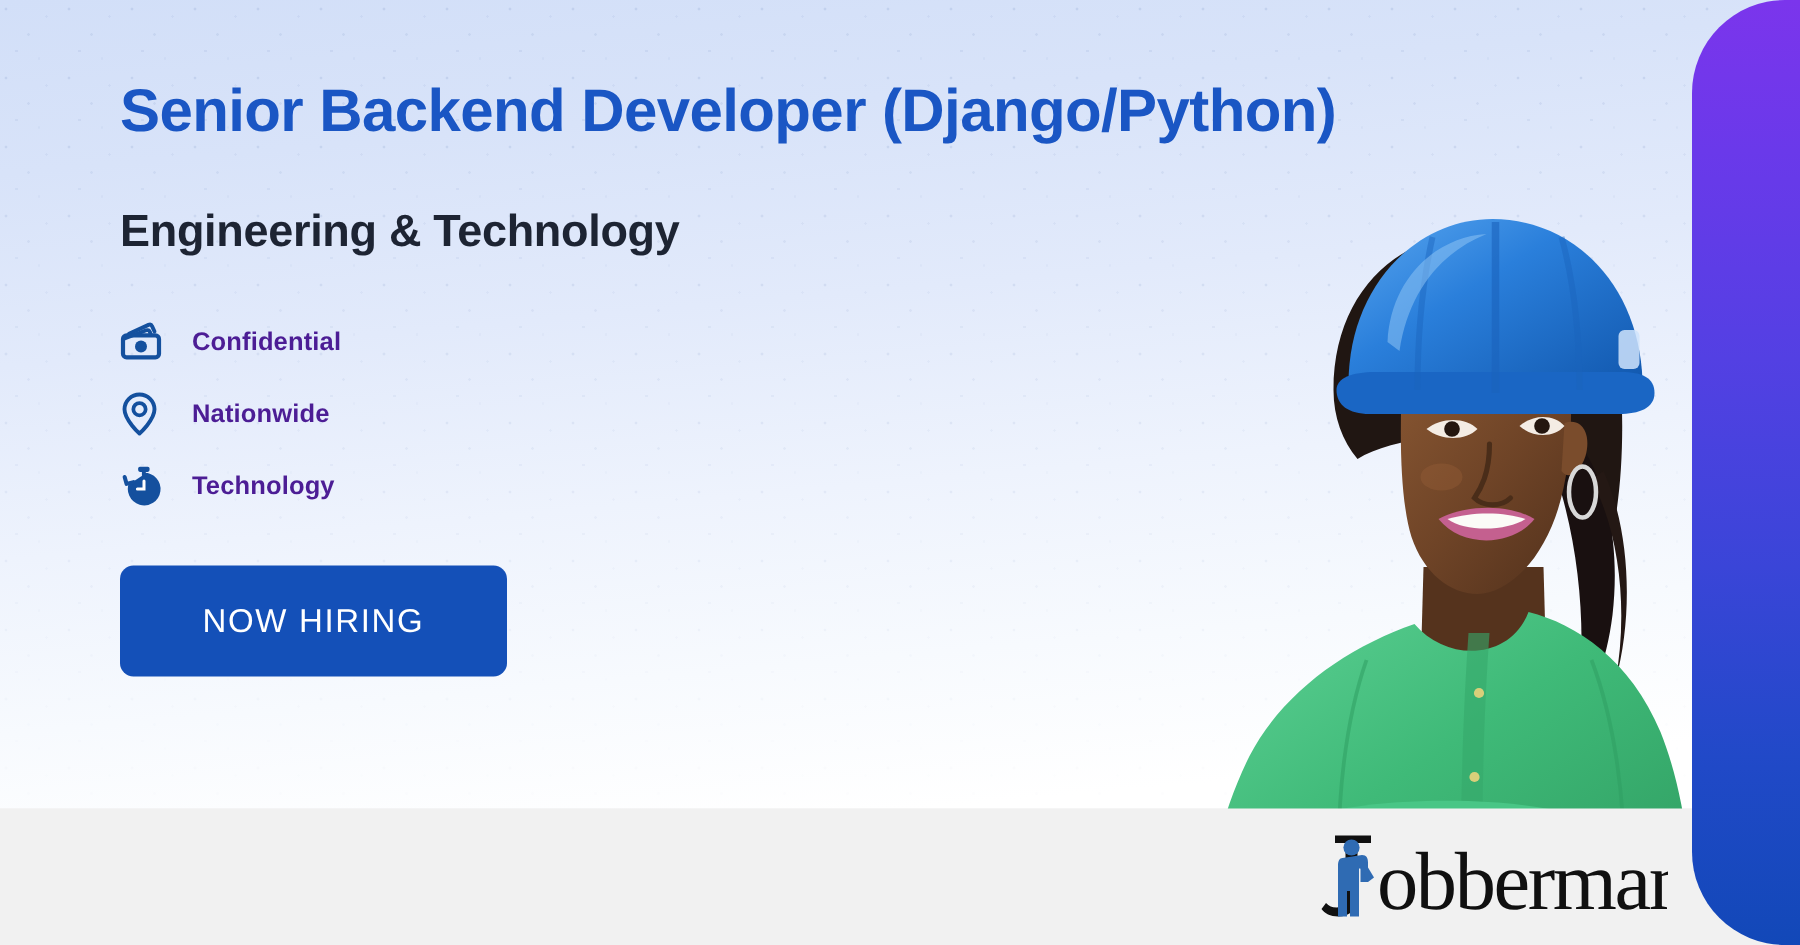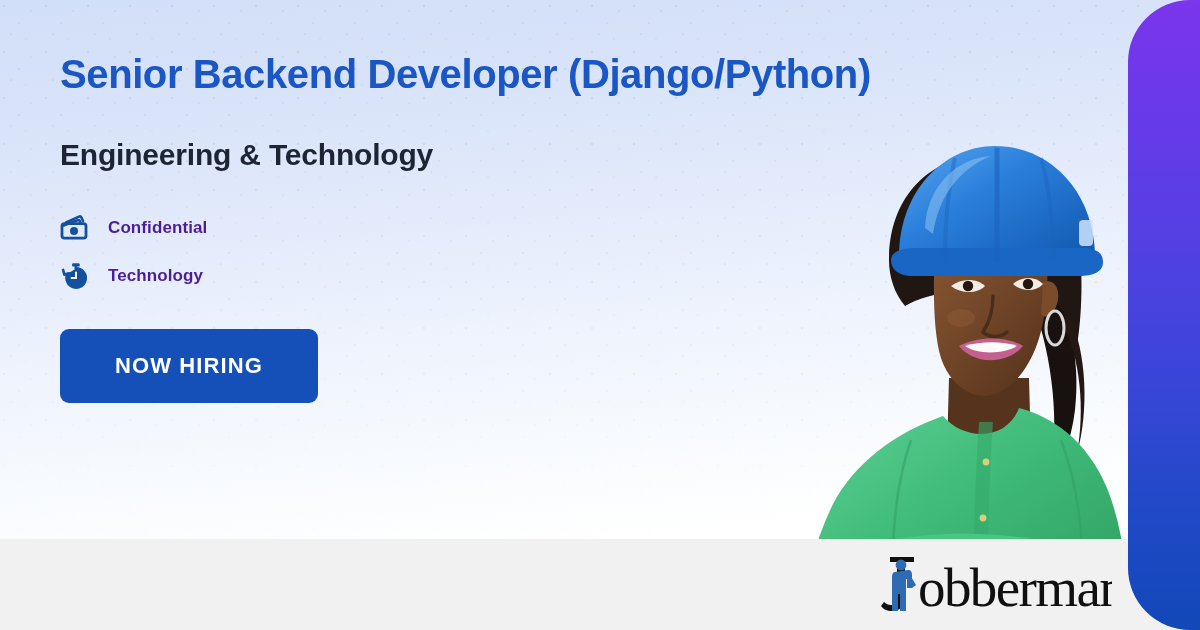--- a/index.html
+++ b/index.html
@@ -47,21 +47,21 @@
       radial-gradient(circle at 26px 39px, rgba(80,110,170,.12) .7px, transparent .9px);
     background-size:42px 46px, 42px 46px, 42px 46px, 42px 46px, 42px 46px;
     -webkit-mask-image:linear-gradient(to bottom, rgba(0,0,0,.85) 0%, rgba(0,0,0,.55) 55%, rgba(0,0,0,.10) 95%);
     mask-image:linear-gradient(to bottom, rgba(0,0,0,.85) 0%, rgba(0,0,0,.55) 55%, rgba(0,0,0,.10) 95%);
     pointer-events:none;
   }
 
   
   .content {
     position:absolute;
-    left:60px; top:52px;
+    left:80px; top:52px;
     width:990px;
     z-index:6;
   }
 
   .job-title {
     font-size:40px;
     font-weight:bold;
     color:#1a56c4;
     letter-spacing:-.4px;
     line-height:1.14;
@@ -105,21 +105,21 @@
     align-items:center;
     justify-content:center;
     width:258px;
     height:74px;
     background:#1450b8;
     border:none;
     border-radius:9px;
     color:#ffffff;
     font-family:"Liberation Sans", sans-serif;
     font-size:22px;
-    font-weight:bold;
+    font-weight:normal;
     letter-spacing:1.1px;
     cursor:pointer;
   }
 
   
   .photo {
     position:absolute;
     right:62px;
     bottom:0;
     width:345px;
@@ -275,20 +275,29 @@
           <svg width="30" height="28" viewBox="0 0 30 28" xmlns="http://www.w3.org/2000/svg">
             <path d="M6 8.5 L19 2.6 C20 2.2 21 2.6 21.4 3.5 L23 7" fill="none" stroke="#14509e" stroke-width="2.6" stroke-linecap="round" stroke-linejoin="round"></path>
             <path d="M3.5 11.5 L17.5 6.2 C18.6 5.8 19.6 6.3 19.9 7.3 L20.6 9.3" fill="none" stroke="#14509e" stroke-width="2.6" stroke-linecap="round" stroke-linejoin="round"></path>
             <rect x="2" y="9.6" width="24" height="14.6" rx="2.4" fill="none" stroke="#14509e" stroke-width="2.8"></rect>
             <circle cx="14" cy="17" r="4" fill="#14509e"></circle>
           </svg>
         </span>
         <span class="meta-label">Confidential</span>
       </div>
 
+      <div class="meta-row">
+        <span class="meta-icon">
+          <svg width="26" height="30" viewBox="0 0 26 30" xmlns="http://www.w3.org/2000/svg">
+            <path d="M13 2 C7.5 2 3 6.4 3 11.9 C3 19 13 28 13 28 C13 28 23 19 23 11.9 C23 6.4 18.5 2 13 2 Z" fill="none" stroke="#14509e" stroke-width="2.6" stroke-linejoin="round"></path>
+            <circle cx="13" cy="11.8" r="4.1" fill="none" stroke="#14509e" stroke-width="2.5"></circle>
+          </svg>
+        </span>
+        <span class="meta-label">Nationwide</span>
+      </div>
 
       <div class="meta-row">
         <span class="meta-icon">
           <svg width="28" height="28" viewBox="0 0 28 28" xmlns="http://www.w3.org/2000/svg">
             <rect x="12.1" y="1.2" width="7.6" height="3.4" rx="1.2" fill="#14509e"></rect>
             <rect x="14.6" y="4" width="2.6" height="3.2" fill="#14509e"></rect>
             <path d="M16 6.4 A9.6 9.6 0 1 1 7.4 12" fill="#14509e" stroke="#14509e" stroke-width="2.6" stroke-linecap="round"></path>
             <path d="M9 11.4 L4.4 12.6 L3.1 8" fill="none" stroke="#14509e" stroke-width="2.7" stroke-linecap="round" stroke-linejoin="round"></path>
             <path d="M16 10.6 L16 16 L11.6 16" fill="none" stroke="#ffffff" stroke-width="2" stroke-linecap="round"></path>
           </svg>

